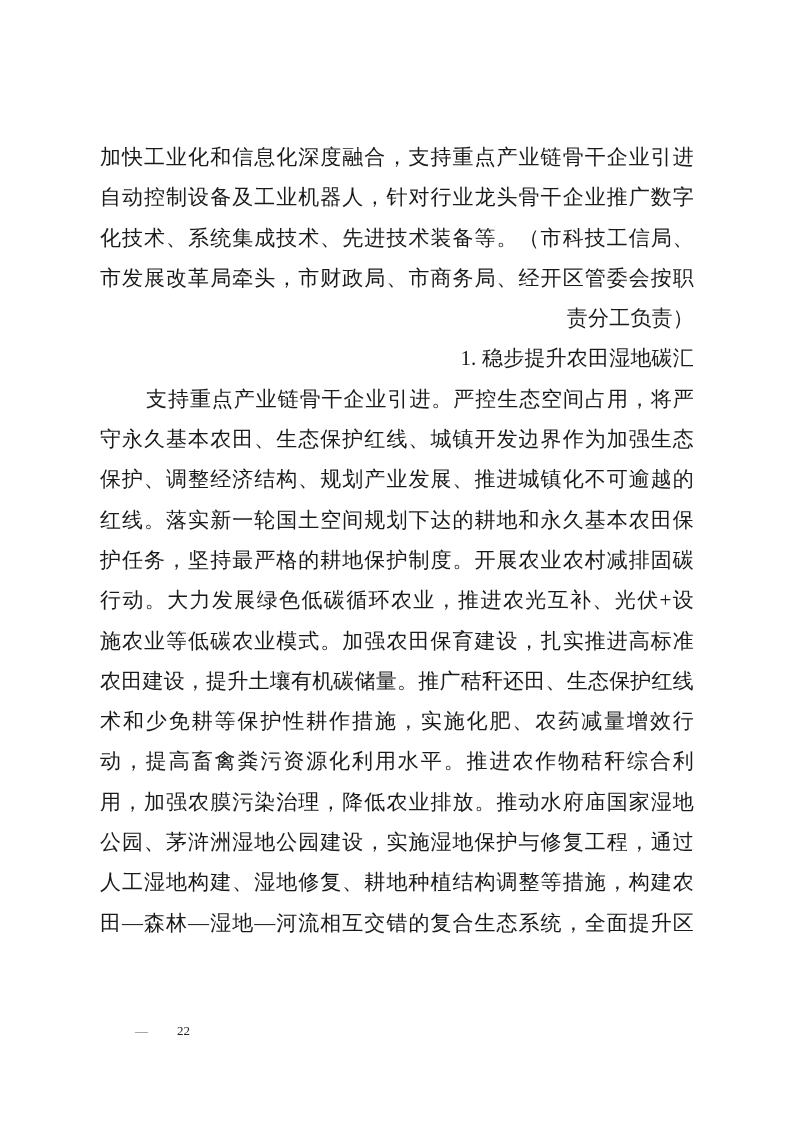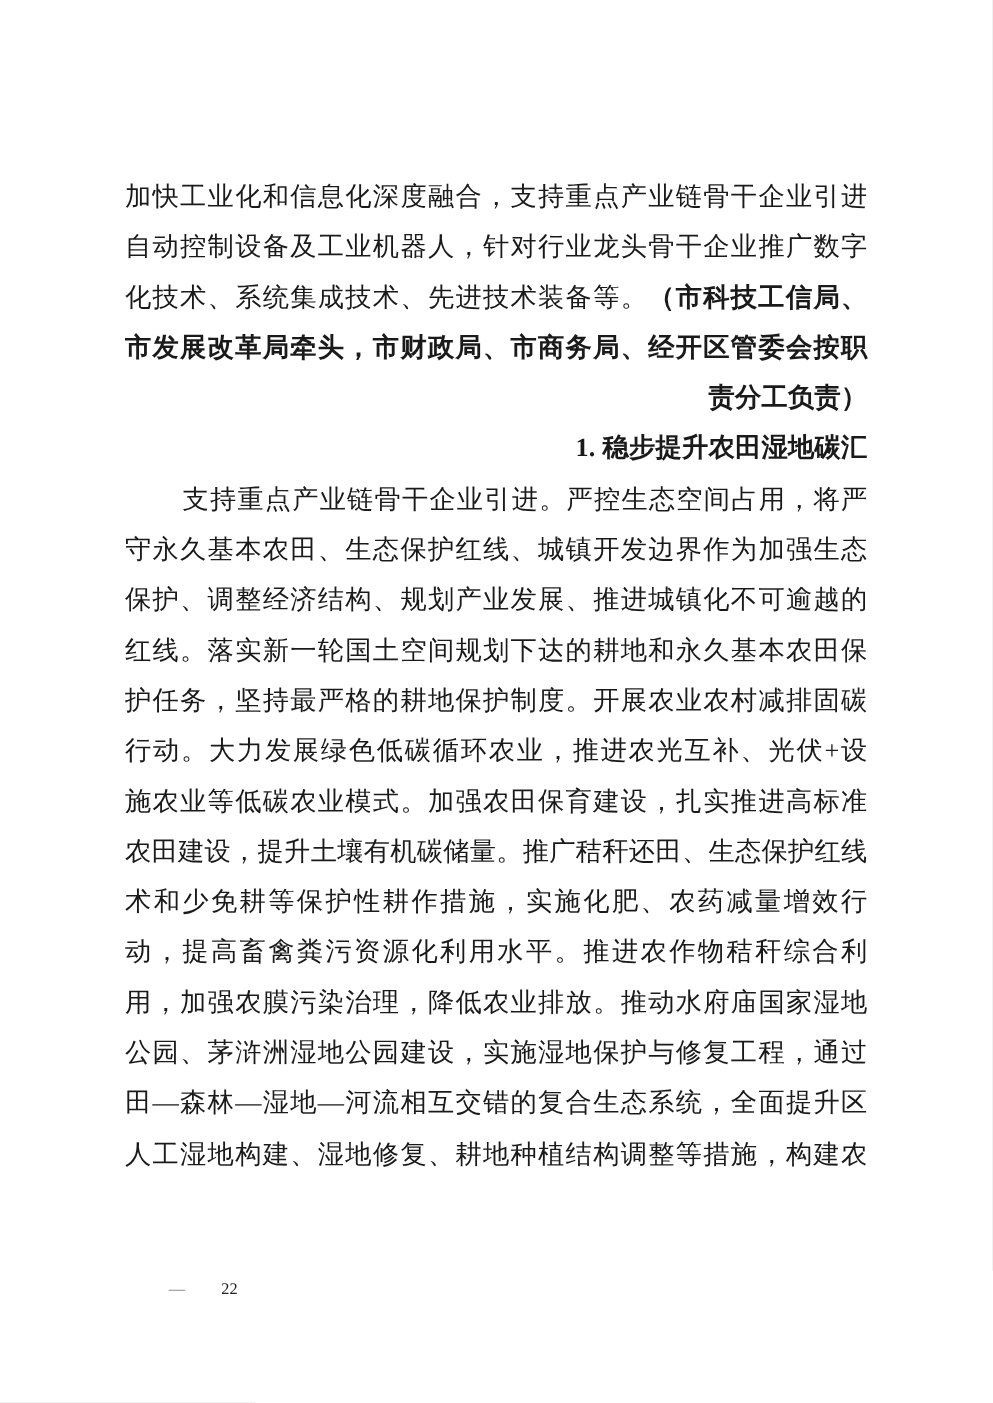--- a/index.html
+++ b/index.html
@@ -32,21 +32,21 @@
   }
   .line.justify {
     text-align: justify;
     text-align-last: justify;
   }
   .line.plain {
     text-align: right;
     white-space: nowrap;
   }
   .seg-bold {
-    font-weight: 700;
+    font-weight: 400;
   }
   .footer {
     position: absolute;
     left: 135px;
     top: 1019px;
     height: 24px;
     line-height: 24px;
     font-size: 13px;
   }
   .footer .dash {
@@ -74,19 +74,19 @@
       <div class="line justify"><span class="seg-normal">保护、调整经济结构、规划产业发展、推进城镇化不可逾越的</span></div>
       <div class="line justify"><span class="seg-normal">红线。落实新一轮国土空间规划下达的耕地和永久基本农田保</span></div>
       <div class="line justify"><span class="seg-normal">护任务，坚持最严格的耕地保护制度。开展农业农村减排固碳</span></div>
       <div class="line justify"><span class="seg-normal">行动。大力发展绿色低碳循环农业，推进农光互补、光伏+设</span></div>
       <div class="line justify"><span class="seg-normal">施农业等低碳农业模式。加强农田保育建设，扎实推进高标准</span></div>
       <div class="line justify"><span class="seg-normal">农田建设，提升土壤有机碳储量。推广秸秆还田、生态保护红线</span></div>
       <div class="line justify"><span class="seg-normal">术和少免耕等保护性耕作措施，实施化肥、农药减量增效行</span></div>
       <div class="line justify"><span class="seg-normal">动，提高畜禽粪污资源化利用水平。推进农作物秸秆综合利</span></div>
       <div class="line justify"><span class="seg-normal">用，加强农膜污染治理，降低农业排放。推动水府庙国家湿地</span></div>
       <div class="line justify"><span class="seg-normal">公园、茅浒洲湿地公园建设，实施湿地保护与修复工程，通过</span></div>
+      <div class="line justify"><span class="seg-normal">人工湿地构建、湿地修复、耕地种植结构调整等措施，构建农</span></div>
       <div class="line justify"><span class="seg-normal">田—森林—湿地—河流相互交错的复合生态系统，全面提升区</span></div>
-      <div class="line justify"><span class="seg-normal">人工湿地构建、湿地修复、耕地种植结构调整等措施，构建农</span></div>
     </div>
   <div class="footer">
     <span class="dash">—</span><span class="num">22</span>
   </div>
 </div>
 
 </body></html>

